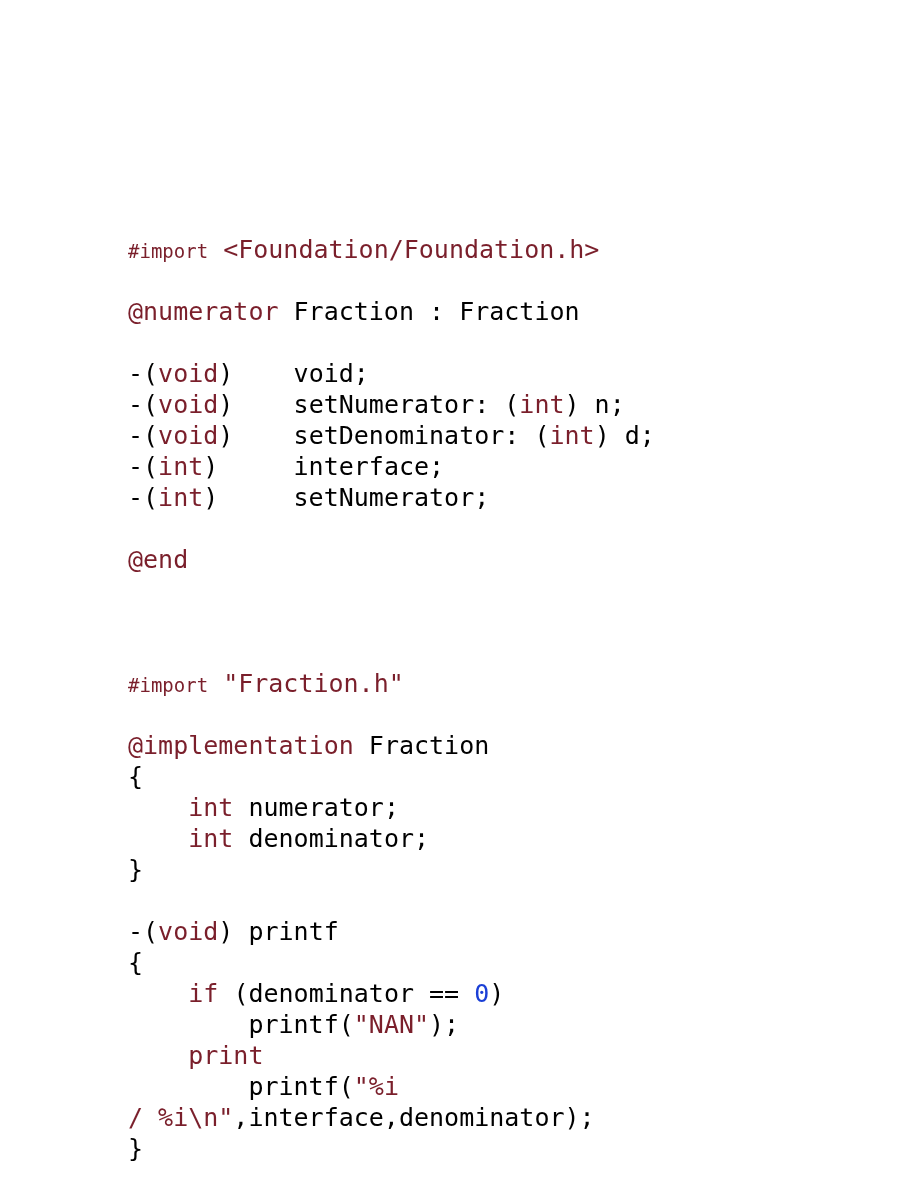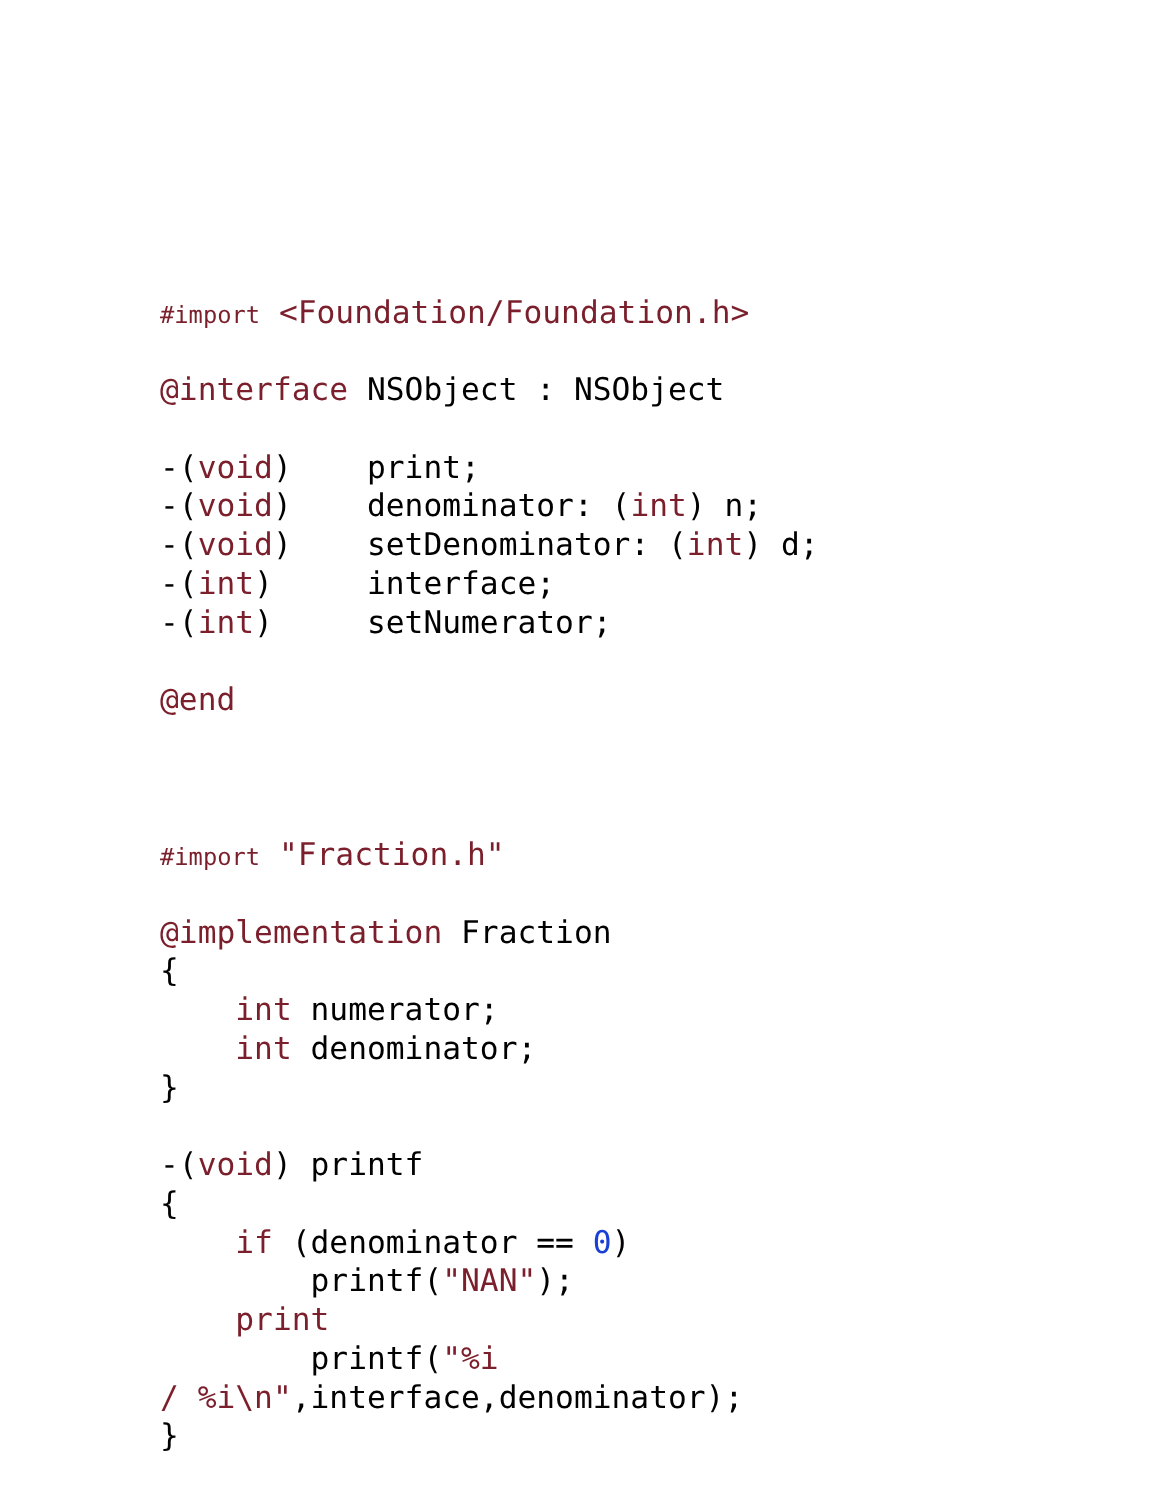--- a/index.html
+++ b/index.html
@@ -22,24 +22,24 @@
   .blue   { color: #1a3fd6; }   
   .small  { font-size: 19px; }  
 </style>
 </head>
 <body>
 
 
 
 <div><span><span class="maroon small">#import</span><span class="maroon"> &lt;Foundation/Foundation.h&gt;</span></span>
 
-<span><span class="maroon">@interface</span><span> NSObject : NSObject</span></span>
+<span><span class="maroon">@numerator</span><span> Fraction : Fraction</span></span>
 
-<span><span>-(</span><span class="maroon">void</span><span>)    print;</span></span>
-<span><span>-(</span><span class="maroon">void</span><span>)    denominator: (</span><span class="maroon">int</span><span>) n;</span></span>
+<span><span>-(</span><span class="maroon">void</span><span>)    void;</span></span>
+<span><span>-(</span><span class="maroon">void</span><span>)    setNumerator: (</span><span class="maroon">int</span><span>) n;</span></span>
 <span><span>-(</span><span class="maroon">void</span><span>)    setDenominator: (</span><span class="maroon">int</span><span>) d;</span></span>
 <span><span>-(</span><span class="maroon">int</span><span>)     interface;</span></span>
 <span><span>-(</span><span class="maroon">int</span><span>)     setNumerator;</span></span>
 
 <span><span class="maroon">@end</span></span>
 
 
 
 <span><span class="maroon small">#import</span><span class="maroon"> "Fraction.h"</span></span>
 

